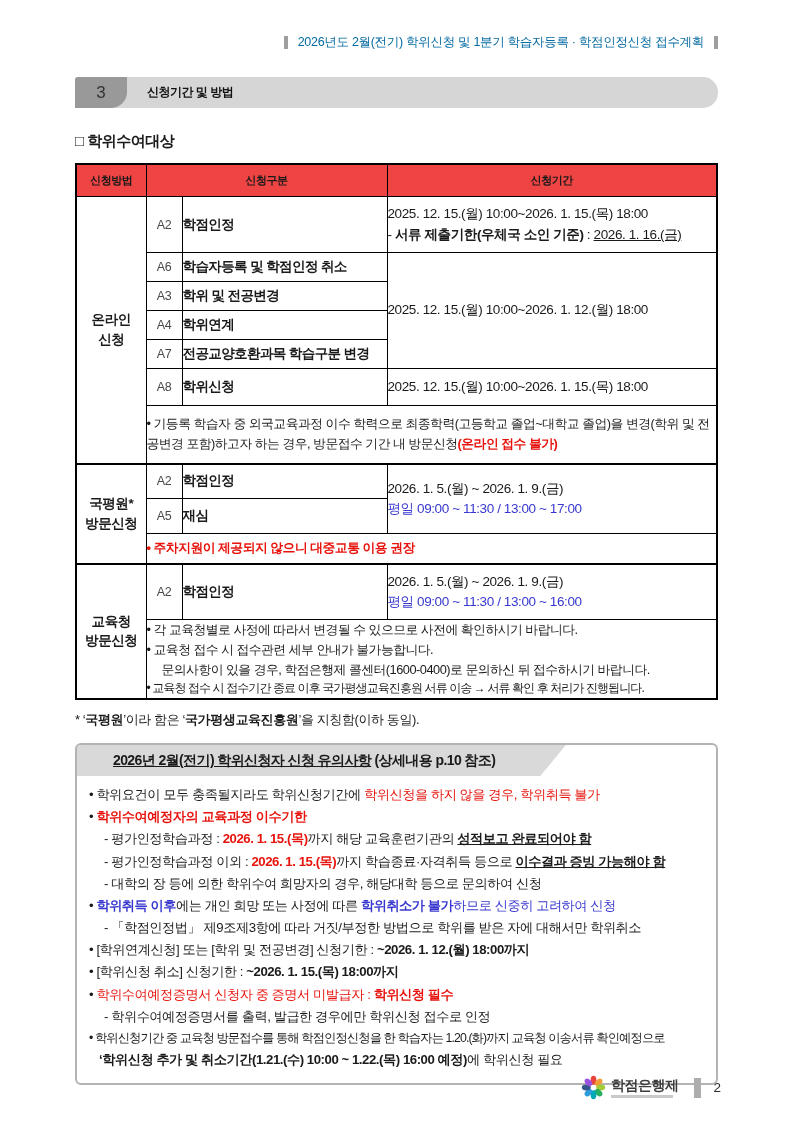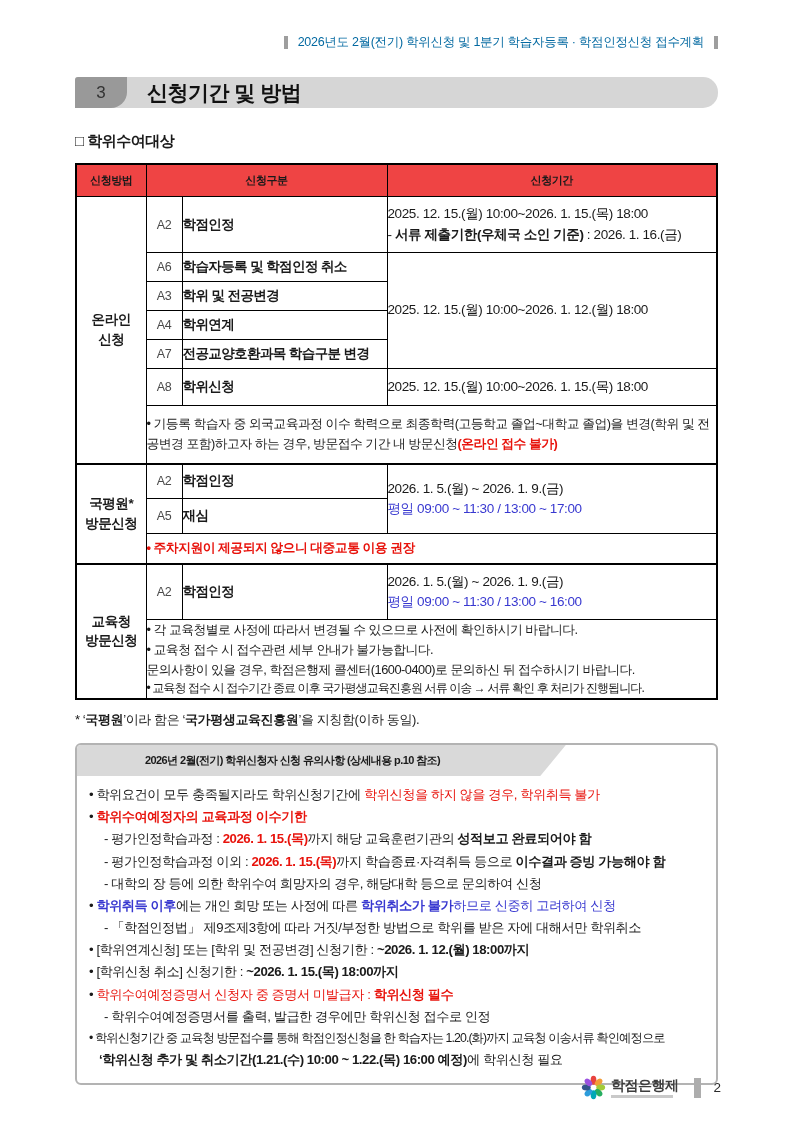--- a/index.html
+++ b/index.html
@@ -14,50 +14,50 @@
   .runhead{display:flex;justify-content:flex-end;align-items:center;gap:10px;
     font-size:12.5px;color:#0369a1;letter-spacing:-0.3px;}
   .runhead .vbar{width:4px;height:13px;background:#9e9e9e;}
 
   
   .secbar{margin-top:26px;height:31px;background:var(--c-bar_gray,#d6d6d6);
     border-radius:3px 15px 15px 3px;display:flex;align-items:center;}
   .secnum{width:52px;height:31px;background:var(--c-num_gray,#999);
     border-radius:3px 0 16px 0;display:flex;align-items:center;justify-content:center;
     font-size:17px;color:#333;}
-  .sectitle{margin-left:20px;font-weight:700;font-size:21px;color:#111;letter-spacing:-0.5px;}
+  .sectitle{margin-left:20px;font-weight:700;font-size:12px;color:#111;letter-spacing:-0.5px;}
 
   .subsec{margin:24px 0 12px 0;font-weight:700;font-size:15px;letter-spacing:-0.5px;}
 
   
   table.main{border-collapse:collapse;width:643px;table-layout:fixed;
     border:2px solid #000;font-size:13.5px;letter-spacing:-0.4px;}
   table.main td,table.main th{border:1px solid #000;padding:0;vertical-align:middle;}
   table.main th{font-weight:700;background:#ef4444;height:31px;font-size:11px;}
   td.method{font-weight:700;text-align:center;line-height:1.45;}
   td.code{color:#4a4a4a;text-align:center;font-size:12.5px;font-weight:400;}
   td.name{font-weight:700;padding-left:7px;letter-spacing:-0.6px;}
   td.period{padding-left:9px;line-height:1.5;}
   td.notecell{font-size:12.8px;padding:6px 8px;line-height:1.55;letter-spacing:-0.5px;font-weight:400;}
   tr.sep td{border-top-width:2px;}
 
   .bold{font-weight:700;}
-  .underline{}
+  .underline{text-decoration:underline;}
   .red{color:var(--c-red,#e8130c);}
   .blue{color:var(--c-blue,#3838d0);}
 
   .footnote{margin-top:11px;font-size:13px;letter-spacing:-0.4px;}
 
   
   .notice{margin-top:14px;border:2px solid #b3b3b3;border-radius:6px;width:643px;
     box-sizing:border-box;padding-bottom:10px;}
   .notice-titlebar{position:relative;height:31px;}
   .notice-titlebg{position:absolute;inset:0;background:var(--c-notice_gray,#d9d9d9);
     clip-path:polygon(0 0,76.5% 0,72.5% 100%,0 100%);border-radius:4px 0 0 0;}
-  .notice-title{position:relative;line-height:31px;padding-left:68px;font-size:11px;
+  .notice-title{position:relative;line-height:31px;padding-left:36px;font-size:14px;
     letter-spacing:-0.6px;}
   .notice-body{padding:8px 10px 2px 12px;font-size:13.2px;line-height:1.68;letter-spacing:-0.45px;}
   .nline{white-space:normal;}
   .nline.sub{padding-left:15px;}
   .nline.cont{padding-left:10px;}
   .nline.squeeze{font-size:12.3px;letter-spacing:-0.9px;white-space:nowrap;overflow:hidden;}
   td.notecell .squeeze{display:block;font-size:12px;letter-spacing:-0.9px;white-space:nowrap;overflow:hidden;}
 
   
   .footer{position:absolute;right:72px;bottom:22px;display:flex;align-items:center;gap:12px;}
@@ -149,21 +149,21 @@
     <tr class="sep" style="height:56px">
       <td class="method" rowspan="2"><span>교육청</span><br><span>방문신청</span></td>
       <td class="code">A2</td>
       <td class="name">학점인정</td>
       <td class="period"><span>2026. 1. 5.(월) ~ 2026. 1. 9.(금)</span><br><span class="blue">평일 09:00 ~ 11:30 / 13:00 ~ 16:00</span></td>
     </tr>
     <tr style="height:64px">
       <td class="notecell" colspan="3">
         <div><span>• 각 교육청별로 사정에 따라서 변경될 수 있으므로 사전에 확인하시기 바랍니다.</span></div>
         <div><span>• 교육청 접수 시 접수관련 세부 안내가 불가능합니다.</span></div>
-        <div style="padding-left:0"><span>  문의사항이 있을 경우, 학점은행제 콜센터(1600-0400)로 문의하신 뒤 접수하시기 바랍니다.</span></div>
+        <div style="padding-left:15px"><span>  문의사항이 있을 경우, 학점은행제 콜센터(1600-0400)로 문의하신 뒤 접수하시기 바랍니다.</span></div>
         <div class="squeeze"><span>• 교육청 접수 시 접수기간 종료 이후 국가평생교육진흥원 서류 이송 → 서류 확인 후 처리가 진행됩니다.</span></div>
       </td>
     </tr>
   </tbody>
     </table>
 
   <div class="footnote"><span>* ‘</span><span class="bold">국평원</span><span>’이라 함은 ‘</span><span class="bold">국가평생교육진흥원</span><span>’을 지칭함(이하 동일).</span></div>
 
   <div class="notice">
     <div class="notice-titlebar">

